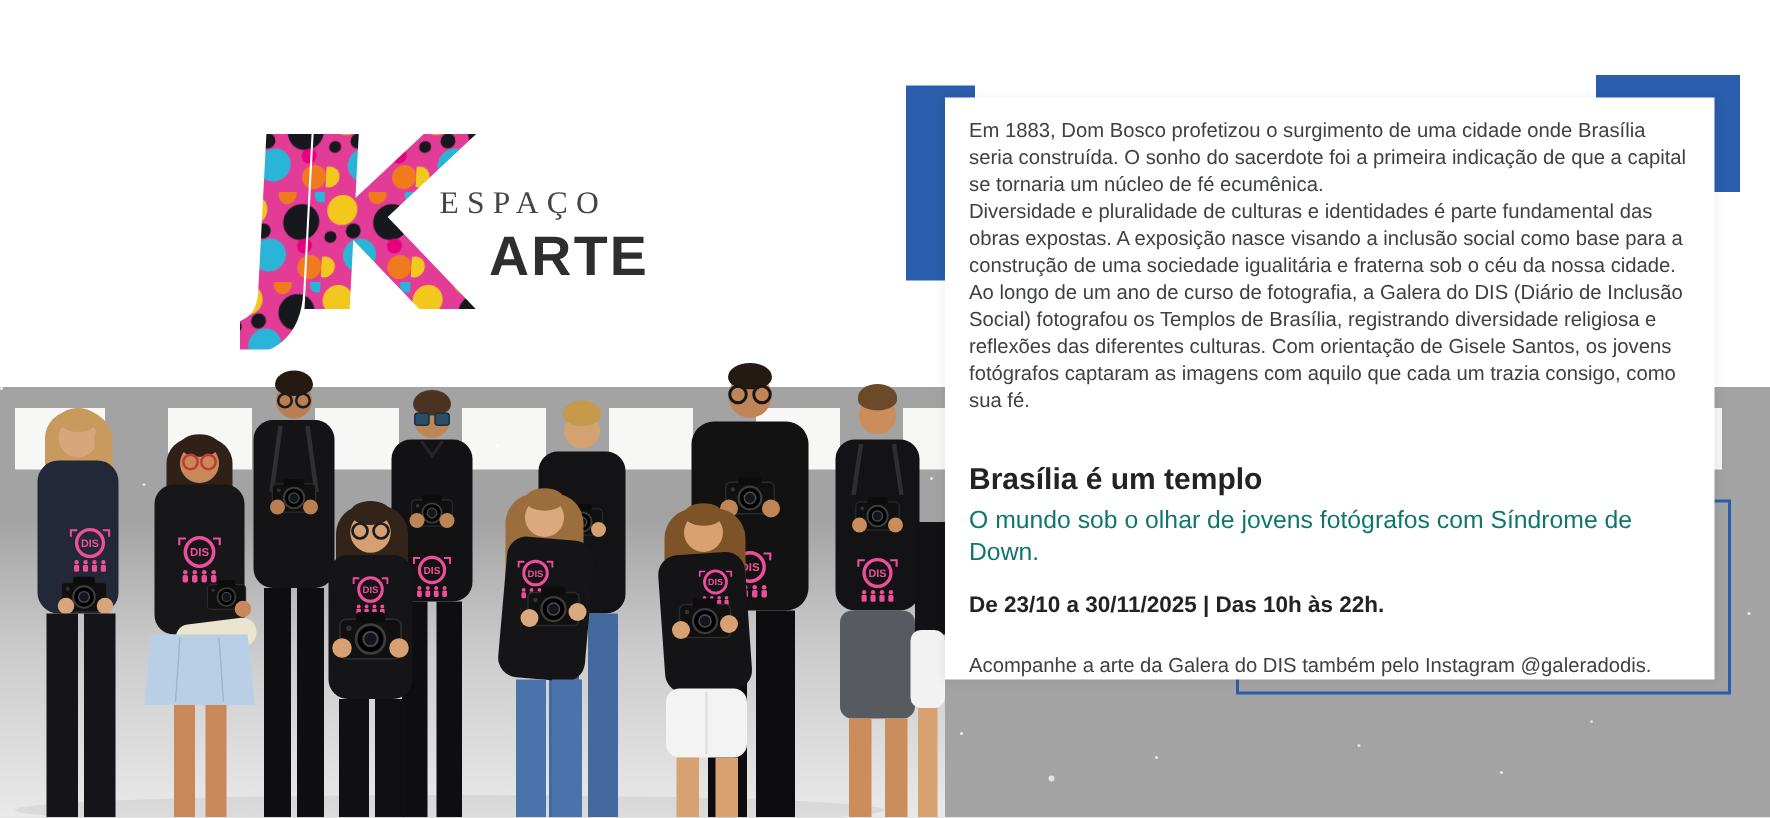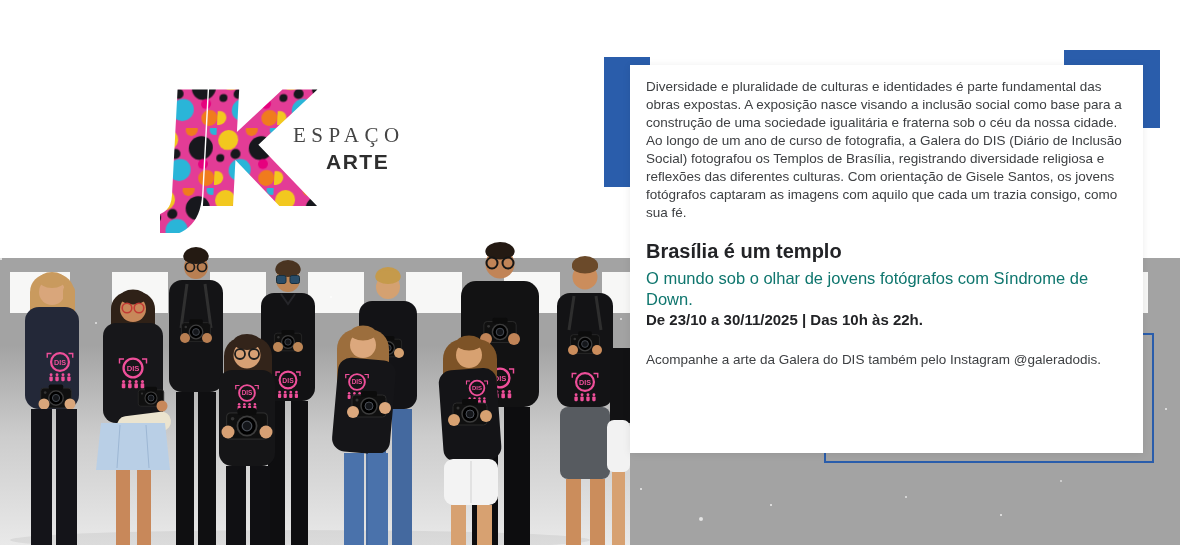--- a/index.html
+++ b/index.html
@@ -41,33 +41,33 @@
   }
   
   .card{
     position:absolute;left:630px;top:65px;width:513px;height:388px;background:#ffffff;z-index:4;
     box-sizing:border-box;padding:13px 16px 0 16px;overflow:hidden;
     box-shadow:0 1px 8px rgba(0,0,0,.08);
   }
   .card p{margin:0;font-size:13.5px;line-height:18px;color:#3e4043;}
   .card .consulte{margin-top:9px;}
   .card .consulte b{color:#2f3133;}
-  .card .title{margin-top:17px;font-size:20px;line-height:24px;font-weight:bold;color:#222326;}
+  .card .title{margin-top:32px;font-size:20px;line-height:24px;font-weight:bold;color:#222326;}
   .card .subtitle{margin-top:5px;font-size:16.5px;line-height:21px;color:#0f766e;}
-  .card .schedule{margin-top:1px;font-size:15px;line-height:18px;font-weight:bold;color:#222326;}
+  .card .schedule{margin-top:16px;font-size:15px;line-height:18px;font-weight:bold;color:#222326;}
   .card .insta{margin-top:22px;}
   
   .logo{position:absolute;left:155px;top:68px;width:290px;height:165px;z-index:5;}
   .logo-jk{position:absolute;left:5px;top:0px;}
   .logo-espaco{
     position:absolute;left:138px;top:55px;font-size:21px;letter-spacing:5.5px;
     color:#454545;white-space:nowrap;font-family:Liberation Serif, serif;
   }
   .logo-arte{
-    position:absolute;left:171px;top:82px;font-size:21px;font-weight:bold;letter-spacing:1.5px;
+    position:absolute;left:171px;top:82px;font-size:37px;font-weight:bold;letter-spacing:1.5px;
     color:#2e2e2e;white-space:nowrap;font-family:"Liberation Sans",sans-serif;
   }
   
   .people{position:absolute;left:0;top:230px;z-index:3;}
   .dis-t{font-family:"Liberation Sans",sans-serif;font-size:8.5px;font-weight:bold;fill:var(--dis-pink);text-anchor:middle;}
 </style>
 </head>
 <body>
 
 <div class="stage">
@@ -286,20 +286,21 @@
       <circle cx="454" cy="190" r="6" fill="#d7a171"></circle>
         <circle cx="486" cy="186" r="6" fill="#d7a171"></circle>
       <rect x="444" y="229" width="54" height="46" rx="9" fill="#f3f3f3"></rect>
       <path d="M471,231 L471,273" stroke="#ddd" stroke-width="1.5"></path>
       <rect x="451" y="275" width="15" height="40" fill="#d7a171"></rect>
       <rect x="477" y="275" width="15" height="40" fill="#d7a171"></rect>
     </g>
   </svg>
 
   <div class="card">
+    <p>Em 1883, Dom Bosco profetizou o surgimento de uma cidade onde Brasília seria construída. O sonho do sacerdote foi a primeira indicação de que a capital se tornaria um núcleo de fé ecumênica.</p>
     <p>Diversidade e pluralidade de culturas e identidades é parte fundamental das obras expostas. A exposição nasce visando a inclusão social como base para a construção de uma sociedade igualitária e fraterna sob o céu da nossa cidade.</p>
     <p>Ao longo de um ano de curso de fotografia, a Galera do DIS (Diário de Inclusão Social) fotografou os Templos de Brasília, registrando diversidade religiosa e reflexões das diferentes culturas. Com orientação de Gisele Santos, os jovens fotógrafos captaram as imagens com aquilo que cada um trazia consigo, como sua fé.</p>
     <div class="title">Brasília é um templo</div>
     <div class="subtitle">O mundo sob o olhar de jovens fotógrafos com Síndrome de Down.</div>
     <div class="schedule">De 23/10 a 30/11/2025 | Das 10h às 22h.</div>
     <p class="insta">Acompanhe a arte da Galera do DIS também pelo Instagram @galeradodis.</p>
 
   </div>
 
 </div>

